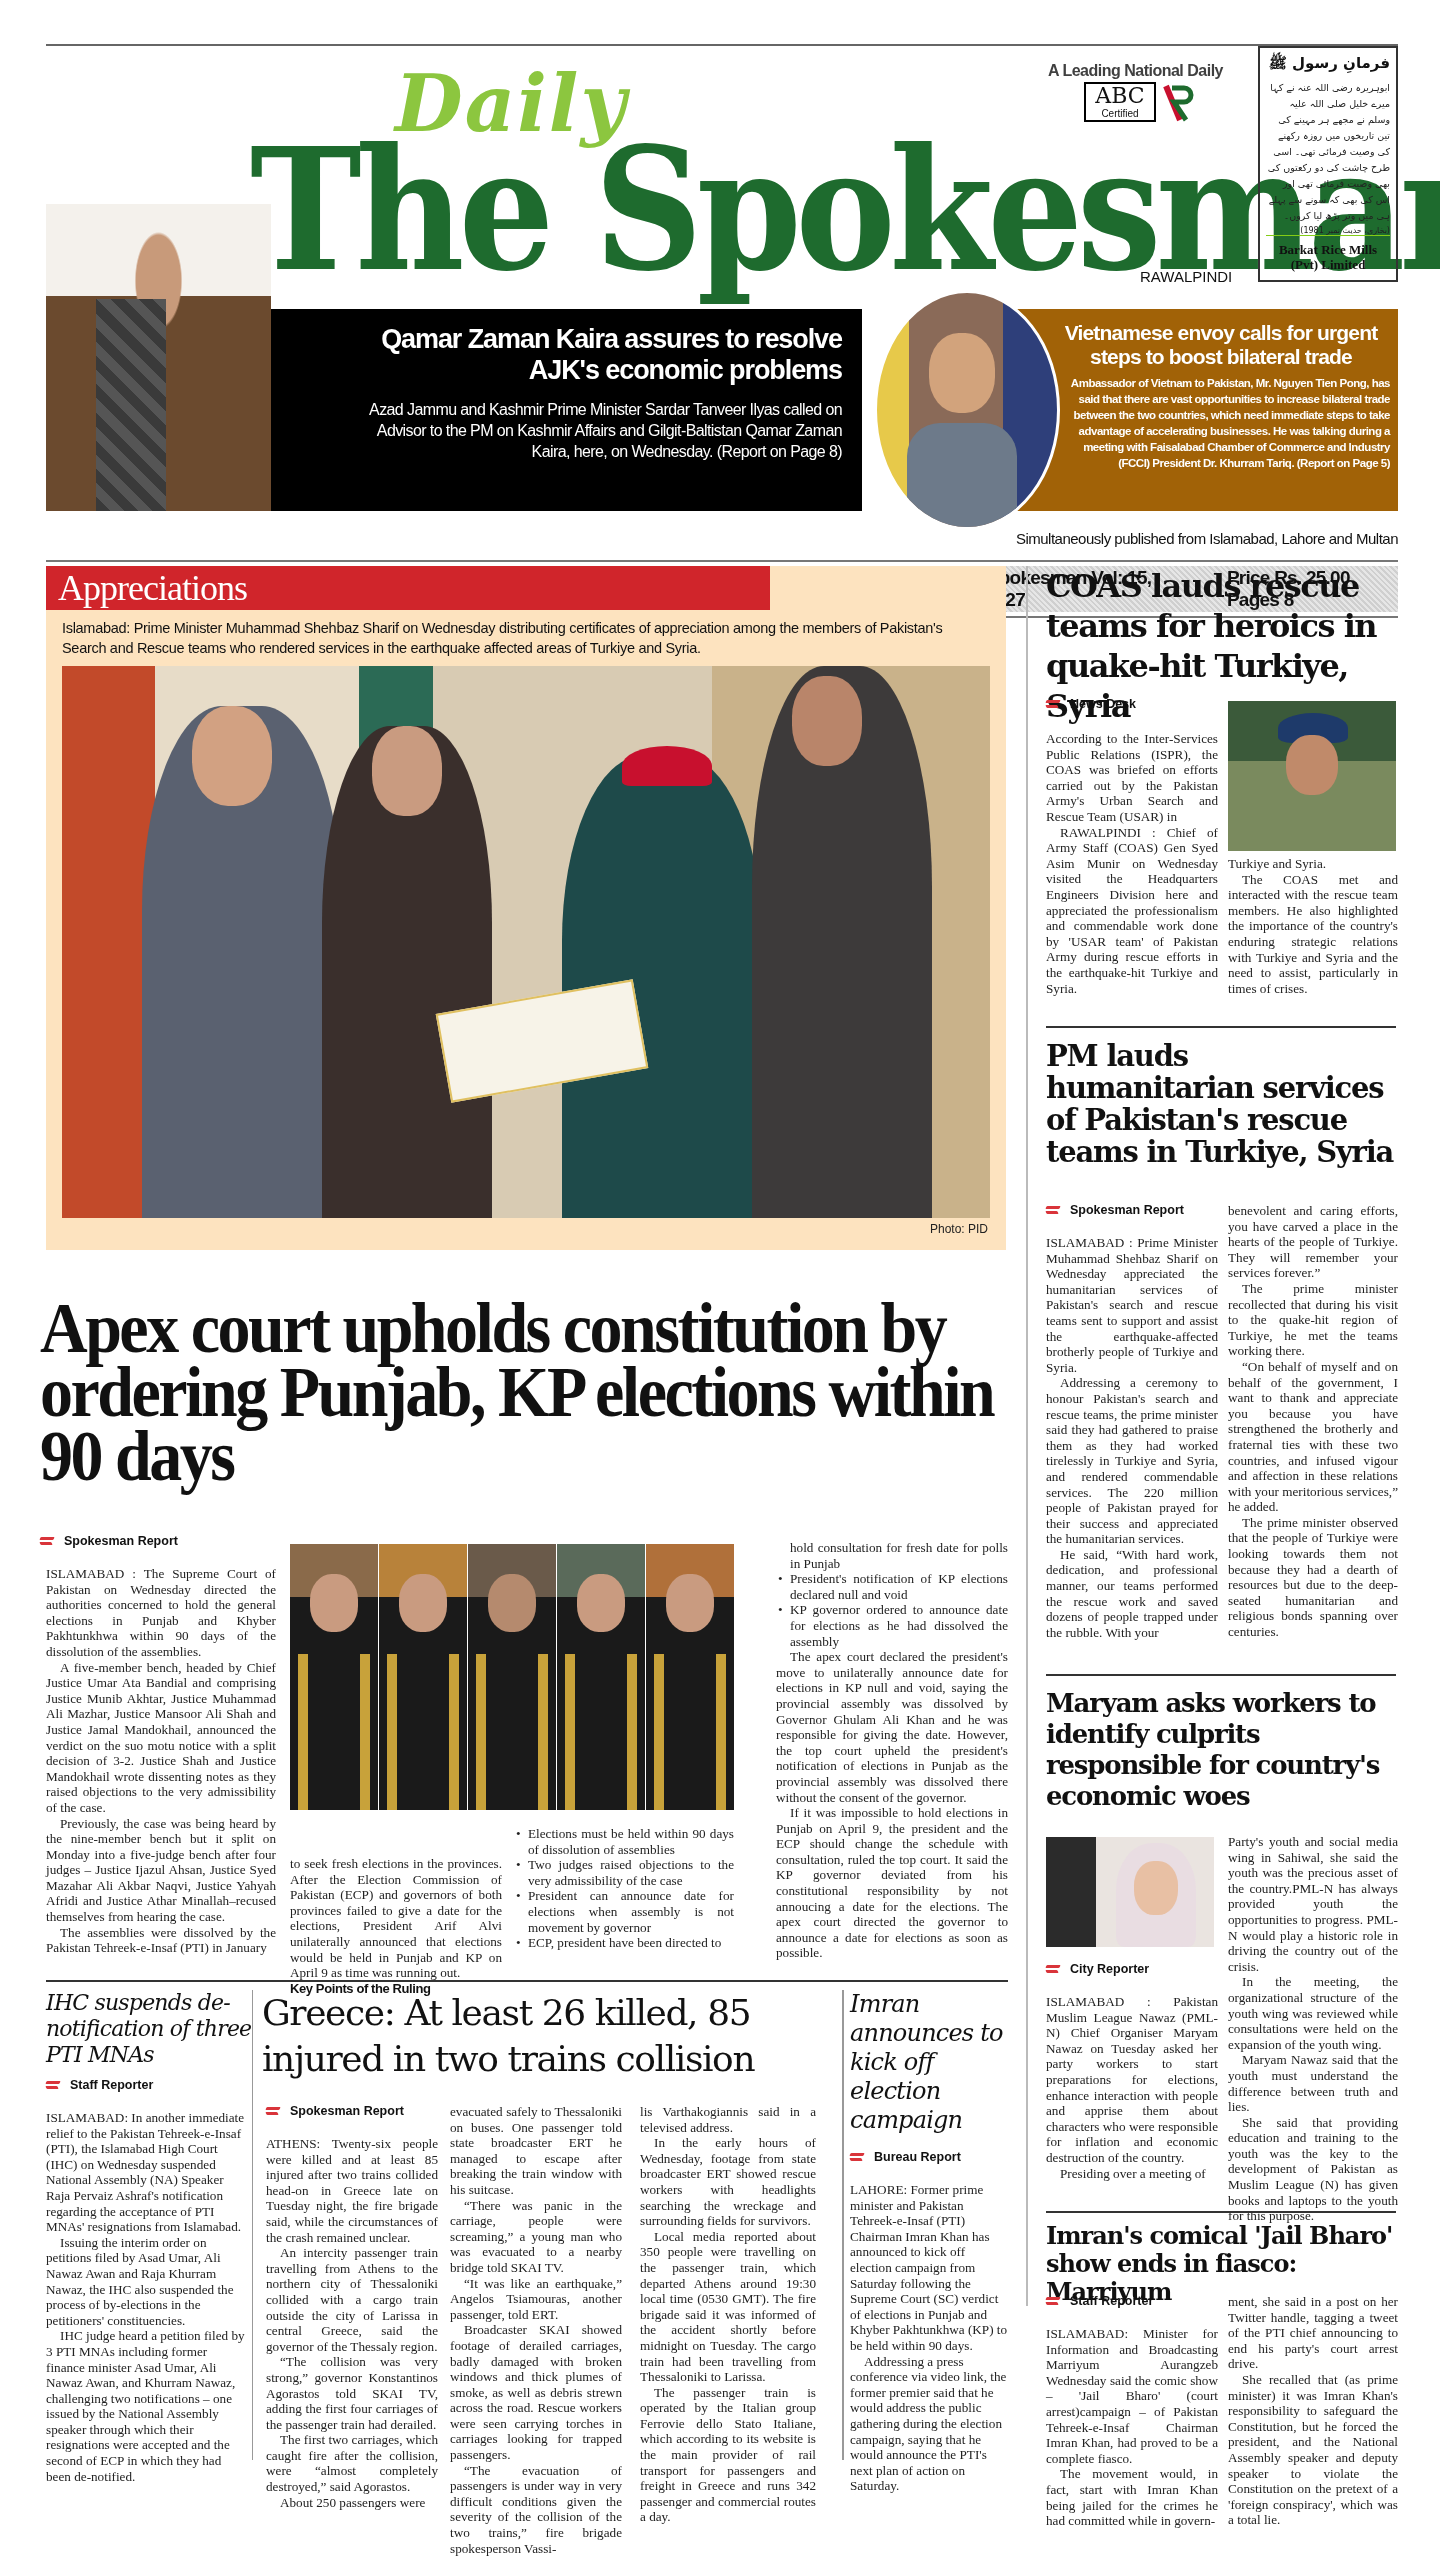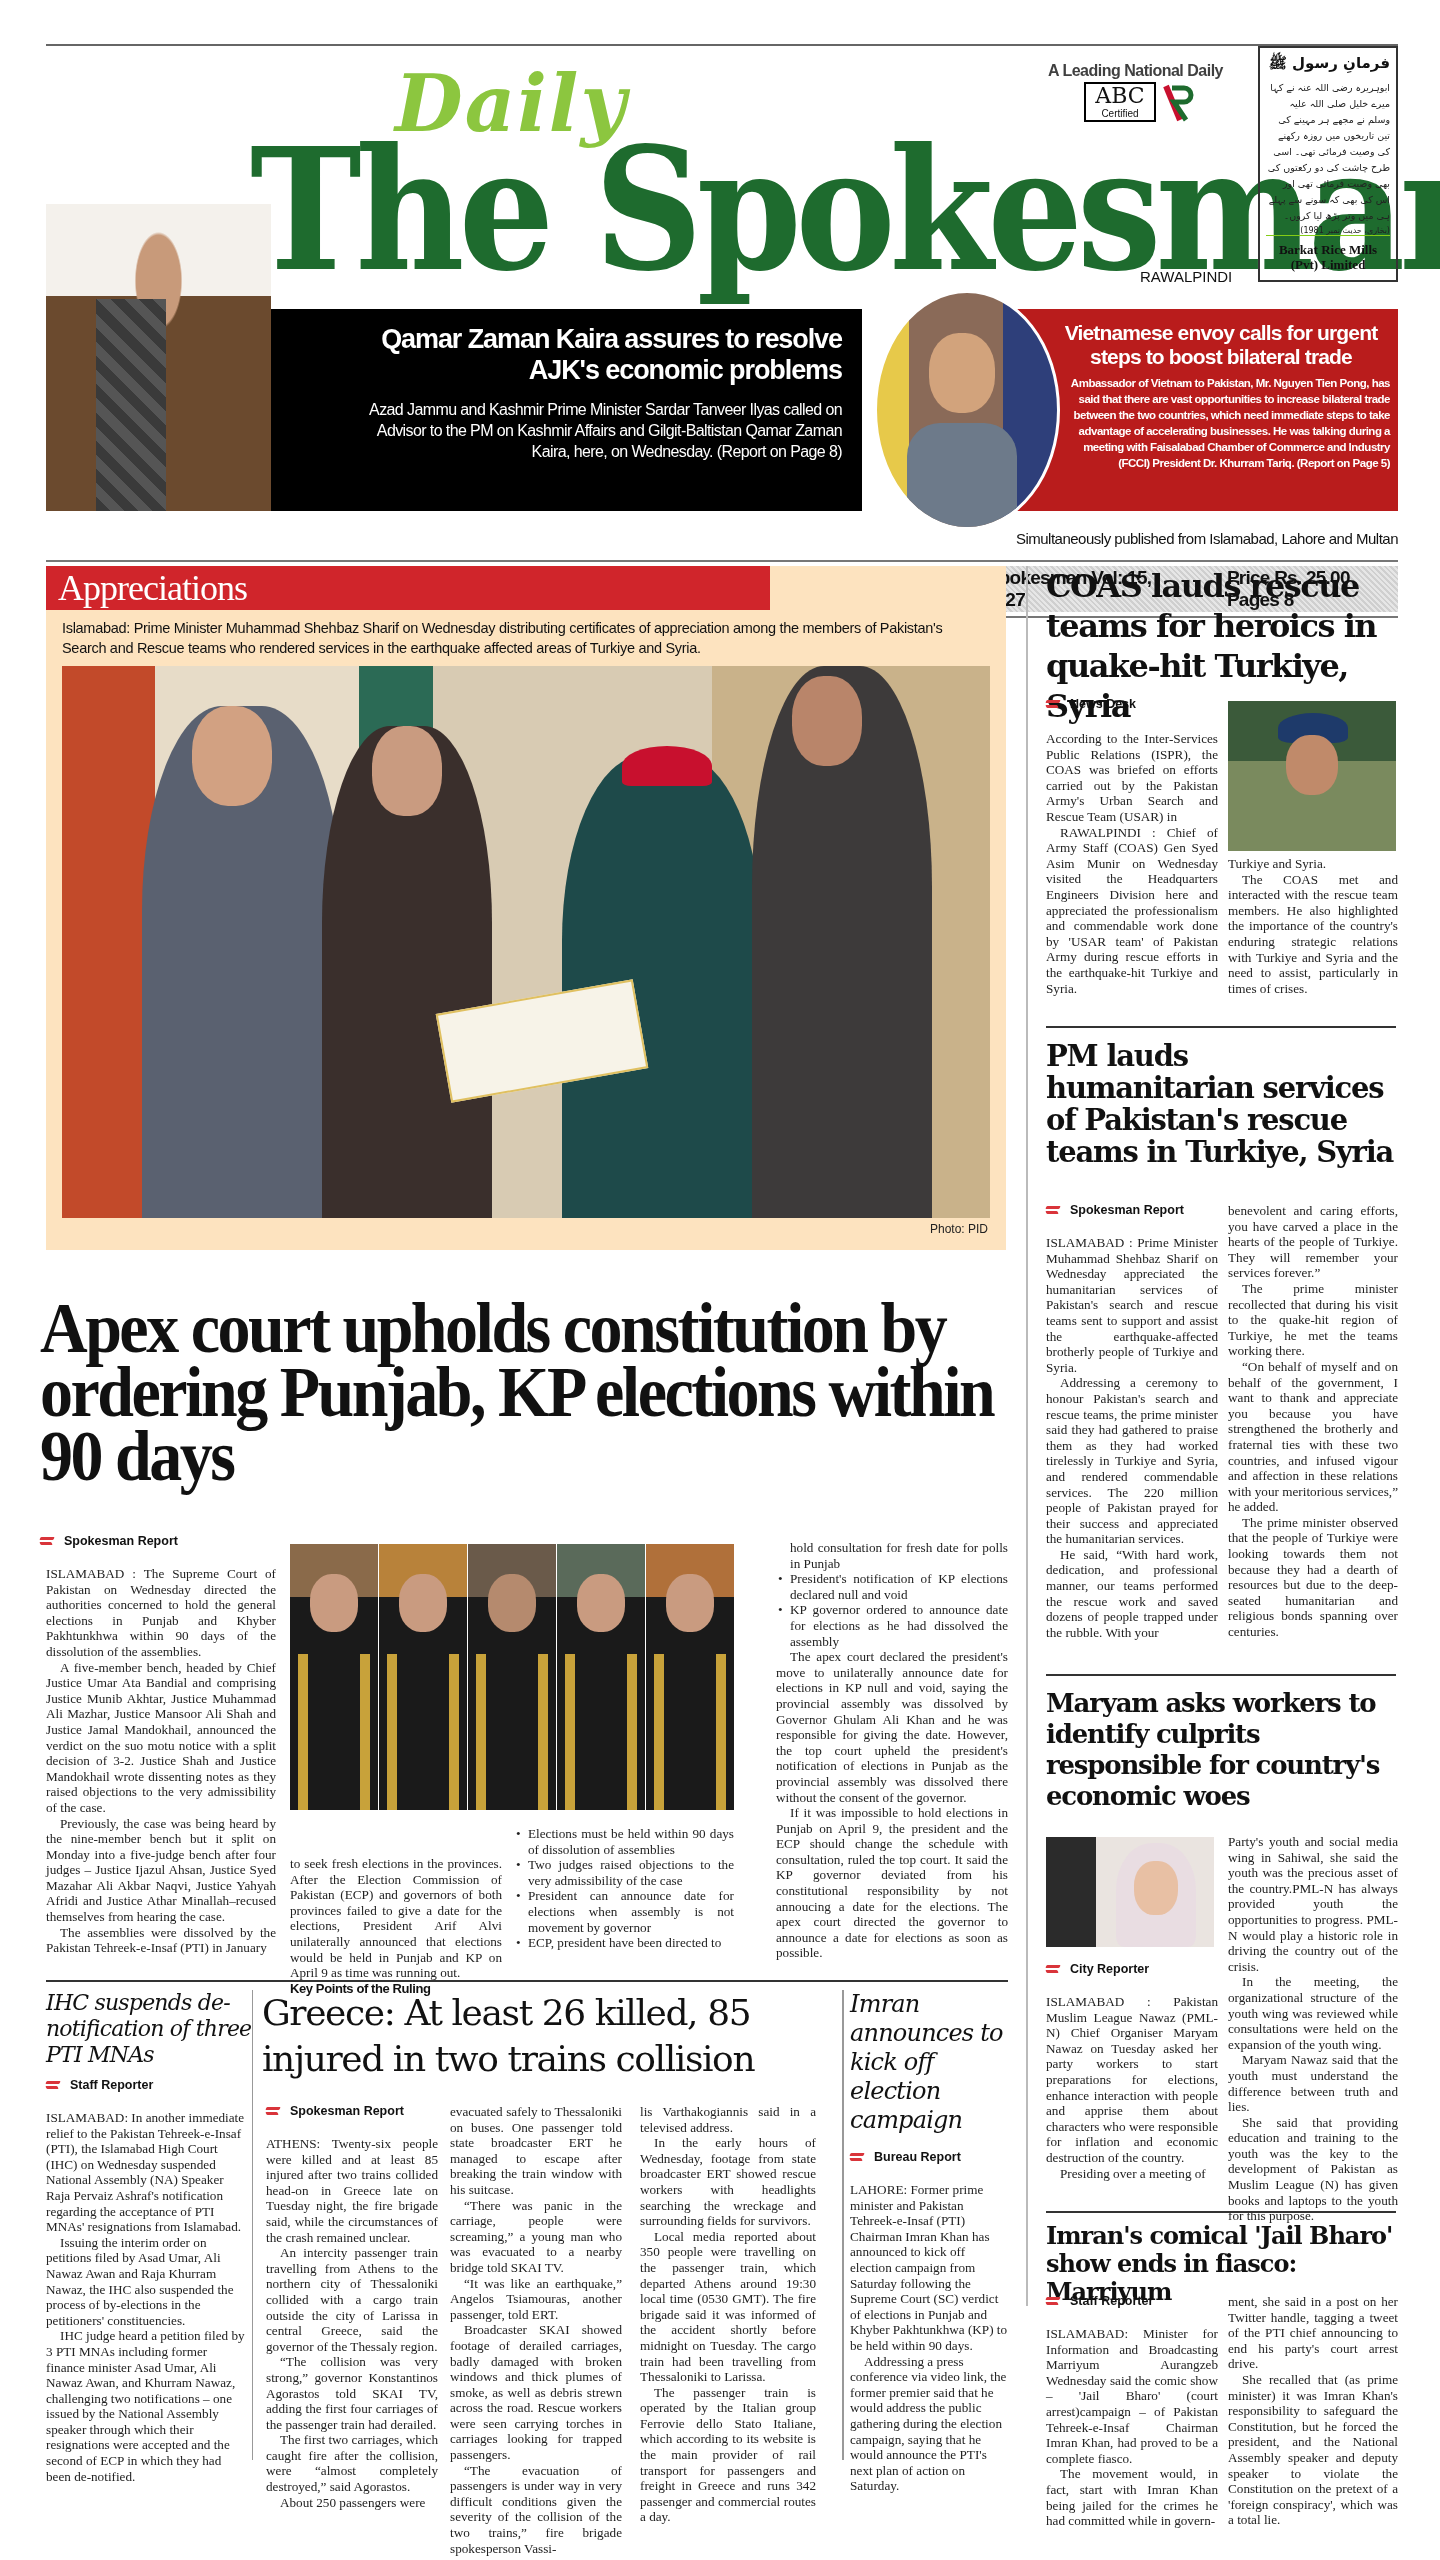--- a/index.html
+++ b/index.html
@@ -53,21 +53,21 @@
 </div>
 
 <div class="abs" data-name="teaser-left" style="left:46px;top:309px;width:816px;height:202px;background:#000;">
   <div class="abs photo" data-name="kaira-photo" style="left:0;top:-105px;width:225px;height:307px;background:radial-gradient(ellipse at 50% 25%, #c89a7a 0 14%, transparent 15%), linear-gradient(180deg,#f4f1ec 0 30%, #6b4a2e 30% 100%);">
     <div style="position:absolute;left:50px;top:95px;width:70px;height:212px;background:repeating-linear-gradient(45deg,#3a3a3a 0 10px,#555 10px 20px);"></div>
   </div>
   <div class="abs cond" data-name="teaser-left-headline" style="right:20px;top:15px;width:470px;text-align:right;font-size:27px;line-height:31px;font-weight:bold;color:#fff;">Qamar Zaman Kaira assures to resolve AJK's economic problems</div>
   <div class="abs cond" data-name="teaser-left-body" style="right:20px;top:90px;width:500px;text-align:right;font-size:16px;line-height:21px;color:#fff;letter-spacing:-0.6px;">Azad Jammu and Kashmir Prime Minister Sardar Tanveer Ilyas called on Advisor to the PM on Kashmir Affairs and Gilgit-Baltistan Qamar Zaman Kaira, here, on Wednesday. (Report on Page 8)</div>
 </div>
 
-<div class="abs" data-name="teaser-right" style="left:1010px;top:309px;width:388px;height:202px;background:#b91c1c;">
+<div class="abs" data-name="teaser-right" style="left:1010px;top:309px;width:388px;height:202px;background:#a16207;">
   <div class="abs cond" data-name="teaser-right-headline" style="left:42px;right:8px;top:12px;text-align:center;font-size:21px;line-height:24px;font-weight:bold;color:#fff;">Vietnamese envoy calls for urgent steps to boost bilateral trade</div>
   <div class="abs cond" data-name="teaser-right-body" style="left:48px;right:8px;top:66px;text-align:right;font-size:11.5px;line-height:16px;font-weight:bold;color:#fff;letter-spacing:-0.5px;">Ambassador of Vietnam to Pakistan, Mr. Nguyen Tien Pong, has said that there are vast opportunities to increase bilateral trade between the two countries, which need immediate steps to take advantage of accelerating businesses. He was talking during a meeting with Faisalabad Chamber of Commerce and Industry (FCCI) President Dr. Khurram Tariq. (Report on Page 5)</div>
 </div>
 <div class="abs photo" data-name="vietnam-envoy-photo" style="left:874px;top:290px;width:186px;height:240px;border-radius:50%;background:linear-gradient(90deg,#e7c94a 0 18%, #8a6a58 18% 70%, #2e3f7a 70%);border:3px solid #fff;">
   <div style="position:absolute;left:52px;top:40px;width:66px;height:80px;border-radius:45%;background:#d2a37c;"></div>
   <div style="position:absolute;left:30px;top:130px;width:110px;height:110px;background:#6d7a8a;border-radius:30% 30% 0 0;"></div>
 </div>
 
 <div class="abs cond" data-name="published-from" style="right:42px;top:530px;font-size:15px;color:#111;letter-spacing:-0.5px;">Simultaneously published from Islamabad, Lahore and Multan</div>
 

